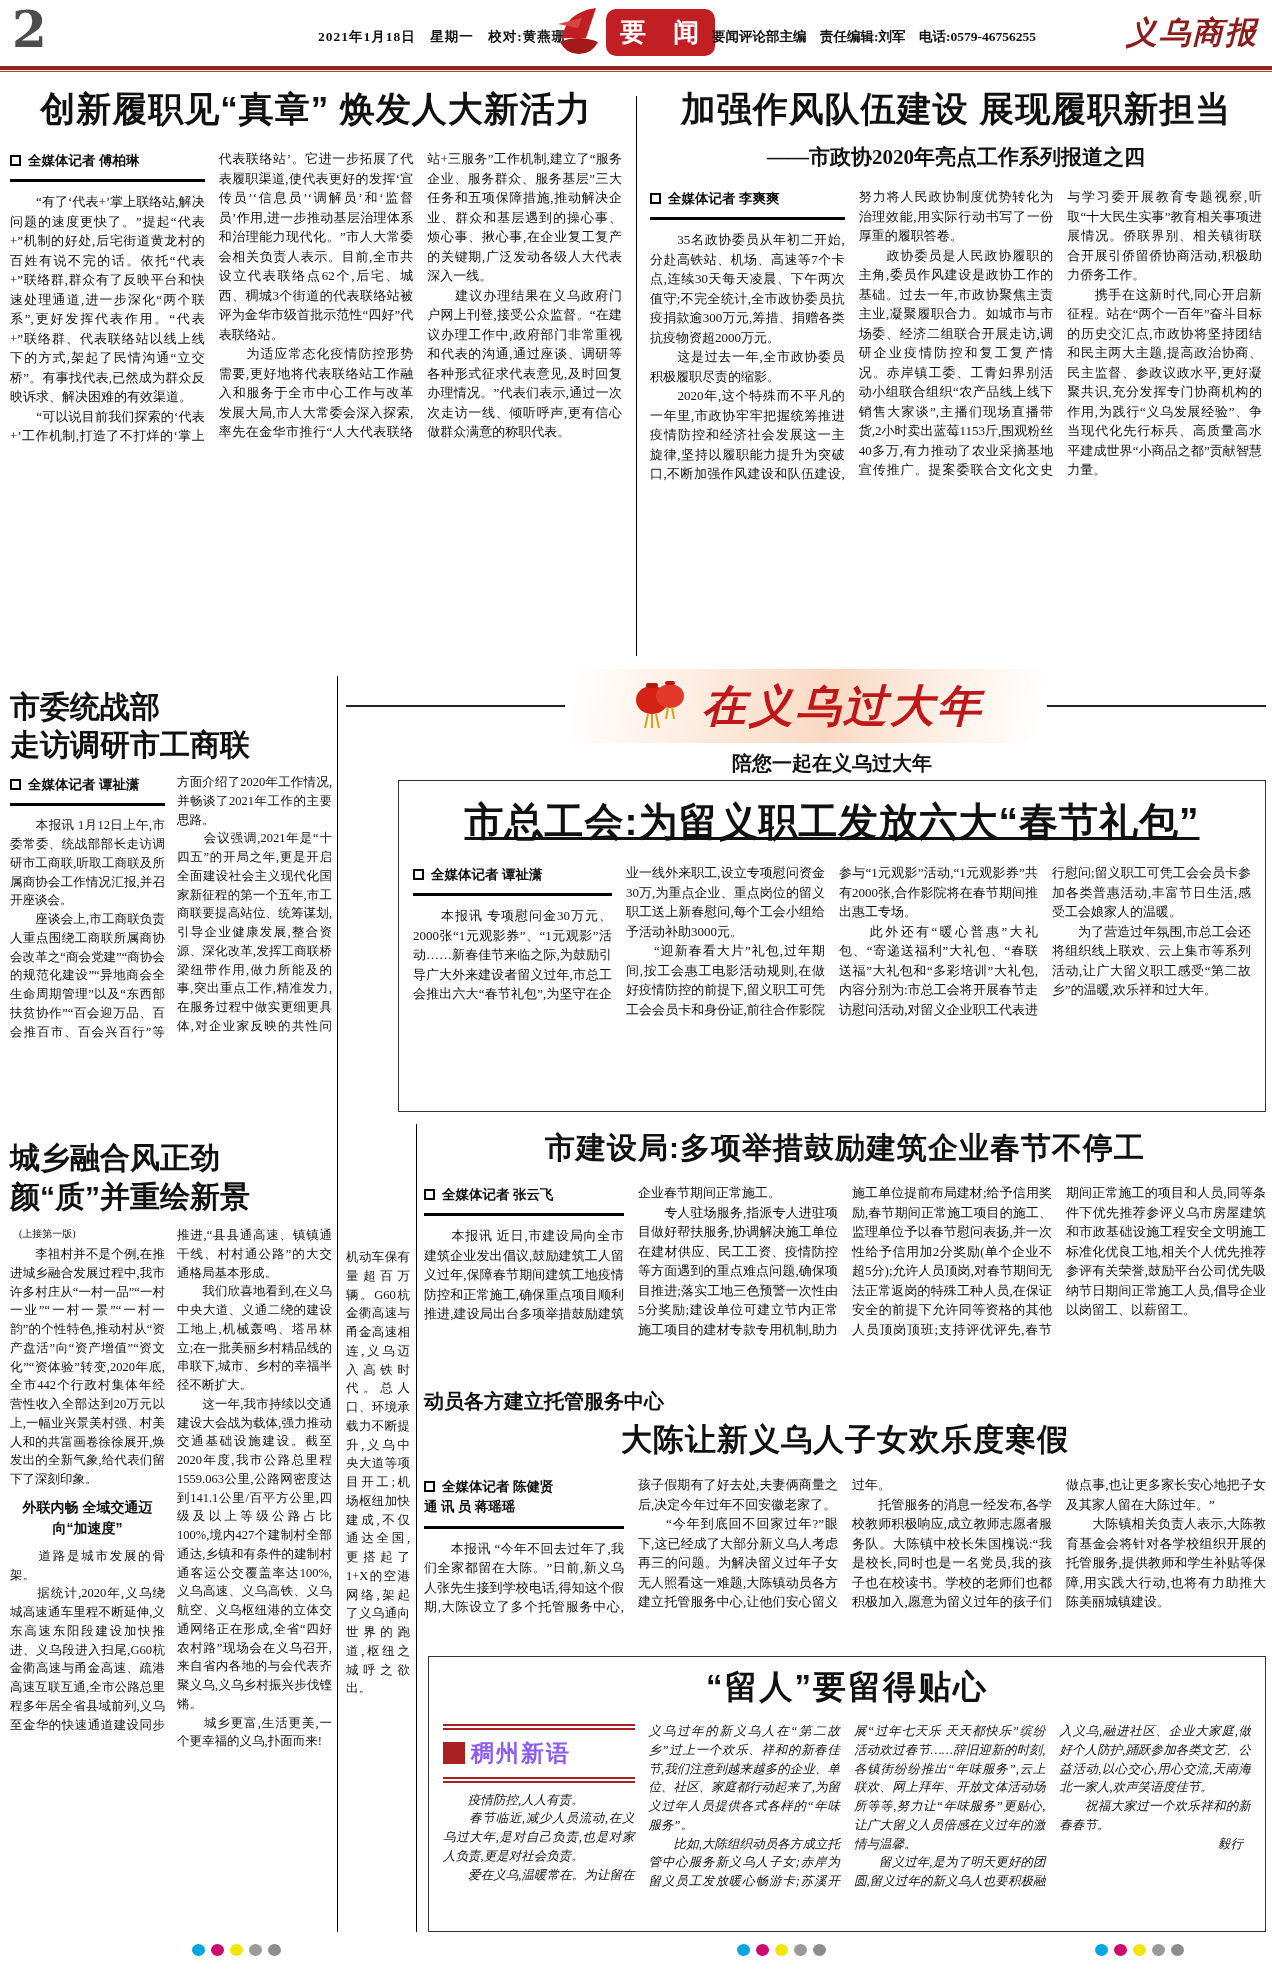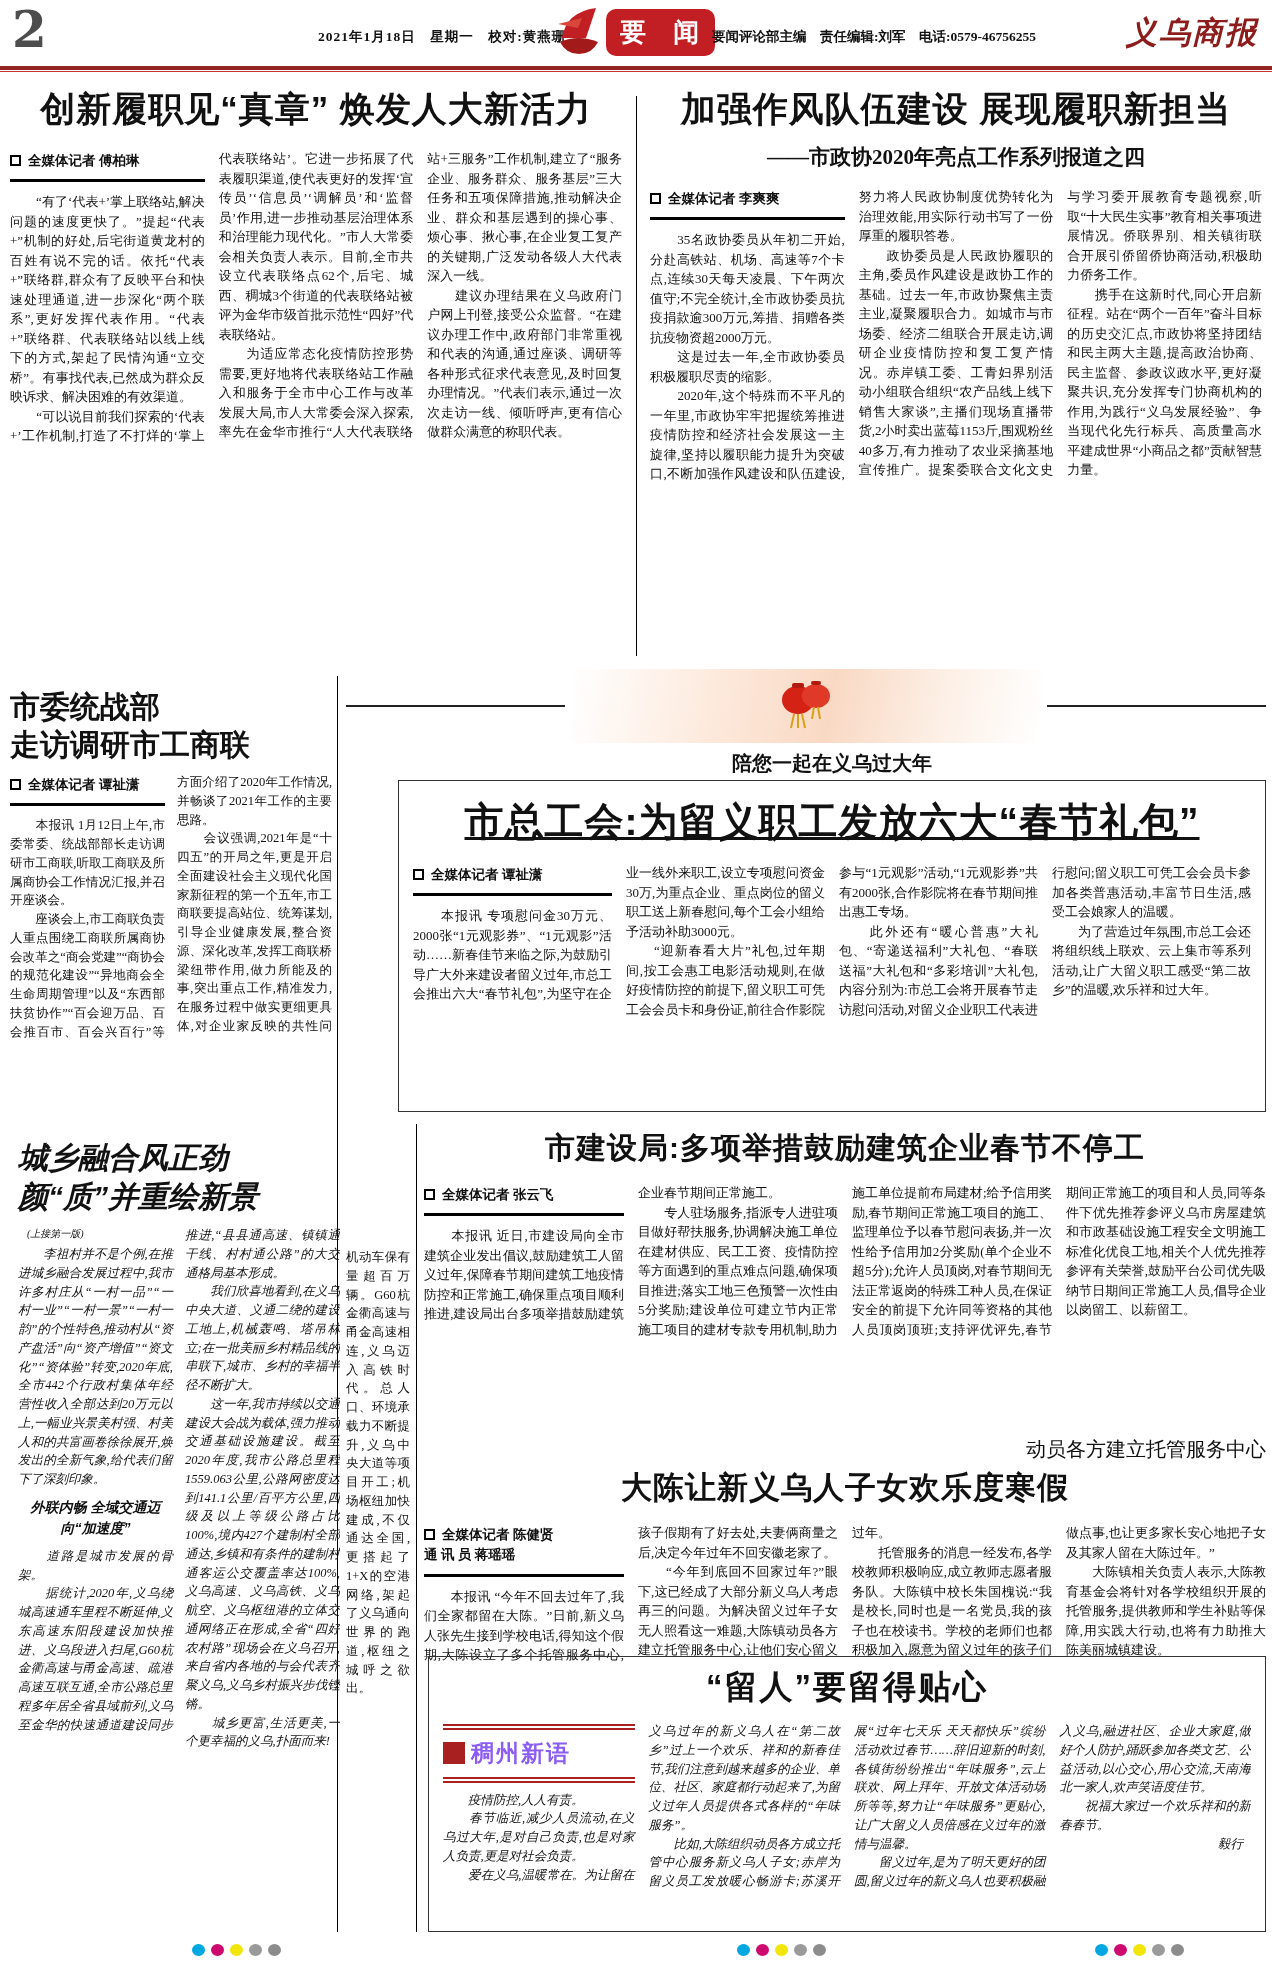--- a/index.html
+++ b/index.html
@@ -32,21 +32,21 @@
   .art-tl { position:absolute; left:10px; top:86px; width:612px; }
   .art-tr { position:absolute; left:650px; top:86px; width:612px; }
   .art-tl .headline, .art-tr .headline { font-size:35px; }
   .art-tl .subhead,  .art-tr .subhead  { font-size:21px; margin-top:10px; }
   .cols3 { column-count:3; column-gap:14px; height:448px; margin-top:16px; }
   
   .art-tz { position:absolute; left:10px; top:688px; width:322px; }
   .art-tz .headline2 { font-size:30px; font-weight:bold; font-family:"Liberation Sans", sans-serif; line-height:1.25; }
   .cols2 { column-count:2; column-gap:12px; margin-top:10px; }
   .art-tz .cols2 { height:278px; }
-  .art-cr { position:absolute; left:18px; top:1138px; width:322px;font-style:italic; }
+  .art-cr { position:absolute; left:10px; top:1138px; width:322px; }
   .art-cr .headline2 { font-size:30px; font-weight:bold; font-family:"Liberation Sans", sans-serif; line-height:1.3; }
   .art-cr .cols2 { height:628px; font-size:12.5px; }
   .narrow-col { position:absolute; left:346px; top:1248px; width:64px; height:678px;
                 font-size:12.5px; line-height:1.5; text-align:justify; overflow:hidden; }
   
   .banner-row { position:absolute; left:346px; top:668px; width:920px; height:76px; display:flex; align-items:center; }
   .banner-line { flex:1; height:2px; background:#222; }
   .banner-art { width:470px; height:74px; margin:0 6px; display:flex; align-items:center; justify-content:center;
                 background:linear-gradient(100deg,#ffffff 0%, #fdeadd 30%, #f9d9c4 55%, #fdf1e8 80%, #ffffff 100%);
                 border-radius:6px; }
@@ -56,21 +56,21 @@
   .union-box { position:absolute; left:398px; top:780px; width:868px; height:332px; border:1px solid #333; padding:10px 14px; }
   .union-box .headline { font-size:39px; margin-top:4px;text-decoration:underline; }
   .cols4 { column-count:4; column-gap:14px; margin-top:14px; }
   .union-box .cols4 { height:238px; }
   
   .art-cn { position:absolute; left:424px; top:1128px; width:842px; }
   .art-cn .headline { font-size:30px; }
   .art-cn .cols4 { height:182px; }
   
   .art-dc { position:absolute; left:424px; top:1388px; width:842px; }
-  .art-dc .kicker { text-align:right; font-size:20px; font-weight:normal; font-family:"Liberation Sans", sans-serif;margin-top:48px; }
+  .art-dc .kicker { text-align:left; font-size:20px; font-weight:bold; font-family:"Liberation Sans", sans-serif; }
   .art-dc .headline { font-size:31px; margin-top:4px; }
   .art-dc .cols4 { height:176px; }
   
   .comm-box { position:absolute; left:428px; top:1656px; width:838px; height:276px; border:1px solid #333; padding:8px 14px; }
   .comm-box .headline { font-size:33px; letter-spacing:2px; }
   .comm-box .cols4 { height:192px; font-style:italic; font-size:12.5px; margin-top:12px; }
   .cz-label { break-inside:avoid; margin-bottom:8px; font-style:normal; }
   .cz-rule { height:2px; background:#a8201f; margin:2px 0; }
   .cz-row { display:flex; align-items:center; padding:4px 0; }
   .cz-square { width:22px; height:22px; background:#a8201f; margin-right:6px; }
@@ -169,20 +169,21 @@
       <span>
         <svg width="64" height="60" viewBox="0 0 64 60">
           <ellipse cx="24" cy="26" rx="16" ry="14" fill="#d42315"></ellipse>
           <ellipse cx="42" cy="22" rx="14" ry="12" fill="#e0392a"></ellipse>
           <rect x="18" y="9" width="12" height="5" rx="2" fill="#b01a10"></rect>
           <rect x="37" y="7" width="10" height="4" rx="2" fill="#b01a10"></rect>
           <path d="M20 40 l-3 14 M24 40 l0 14 M28 40 l3 14" stroke="#d9a018" stroke-width="2" fill="none"></path>
           <path d="M40 33 l-2 12 M44 33 l2 12" stroke="#d9a018" stroke-width="2" fill="none"></path>
         </svg>
       </span>
+      <span class="banner-title">在义乌过大年</span>
     </div>
     <div class="banner-line"></div>
   </div>
   <div class="kicker-line">陪您一起在义乌过大年</div>
 
   <div class="union-box">
     <div class="headline">市总工会:为留义职工发放六大“春节礼包”</div>
     <div class="cols cols4">
       <div class="byline"><span class="sq"></span><span>全媒体记者 谭祉潇</span></div>
       <div class="bodytext">　　本报讯 专项慰问金30万元、2000张“1元观影券”、“1元观影”活动……新春佳节来临之际,为鼓励引导广大外来建设者留义过年,市总工会推出六大“春节礼包”,为坚守在企业一线外来职工,设立专项慰问资金30万,为重点企业、重点岗位的留义职工送上新春慰问,每个工会小组给予活动补助3000元。

